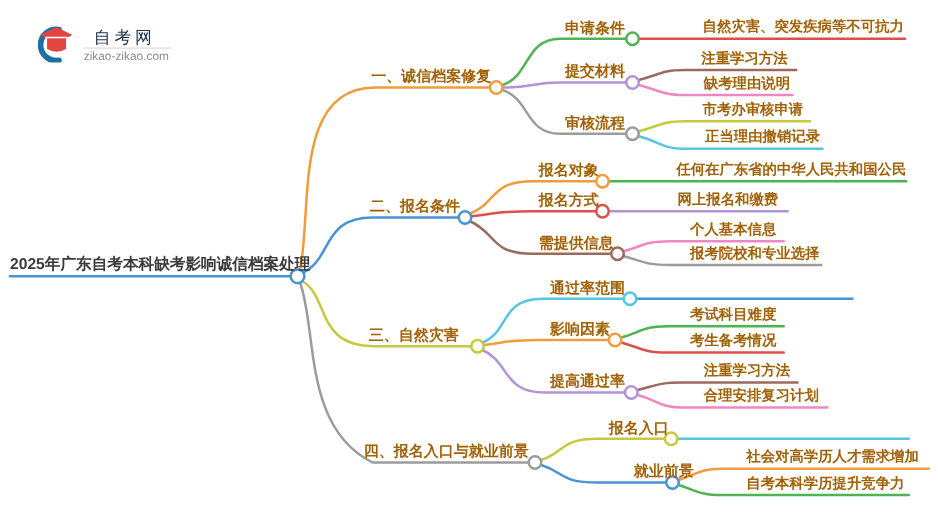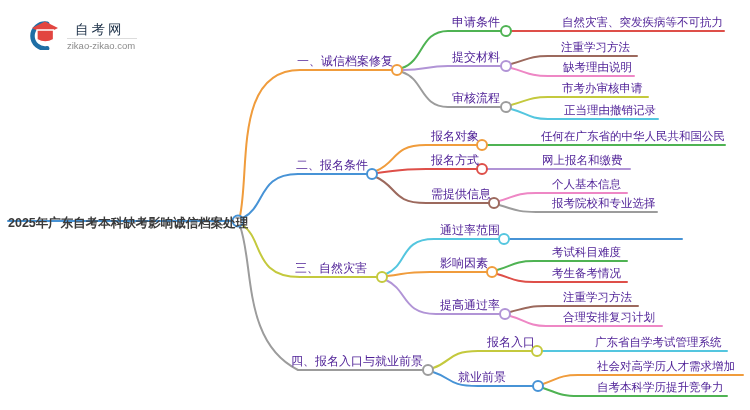--- a/index.html
+++ b/index.html
@@ -2,25 +2,25 @@
 <html><head>
 <meta charset="utf-8">
 <style>
   html,body{margin:0;padding:0;background:#fff;}
   .stage{
     position:relative;width:750px;height:410px;background:#ffffff;overflow:hidden;
     font-family:"Liberation Sans",sans-serif;
   }
   .edges{position:absolute;left:0;top:0;}
   .lbl{
-    position:absolute;font-size:12px;line-height:14px;font-weight:400;
-    color:#4c1d95;white-space:nowrap;
+    position:absolute;font-size:12px;line-height:14px;font-weight:700;
+    color:#a16207;white-space:nowrap;
   }
   .lbl.leaf{font-size:11.5px;}
-  .lbl.root-lbl{font-size:12.5px;font-weight:700;color:#3a3a3a;margin-top:12px;}
+  .lbl.root-lbl{font-size:12.5px;font-weight:700;color:#3a3a3a;}
   .logo{position:absolute;left:30px;top:20px;width:130px;height:36px;}
   .logo-icon{position:absolute;left:0;top:0;}
   .logo-title{
     position:absolute;left:45px;top:1px;font-size:13.5px;font-weight:400;
     color:#1d3148;letter-spacing:3px;white-space:nowrap;
   }
   .logo-div{position:absolute;left:37px;top:17.5px;width:70px;height:0;border-top:1px solid #dcdcdc;}
   .logo-domain{position:absolute;left:37px;top:20px;font-size:9.5px;color:#8b8b8b;white-space:nowrap;}
 </style>
 </head>
@@ -108,32 +108,31 @@
   <div class="lbl" style="left:452px;top:15px">申请条件</div>
   <div class="lbl" style="left:452px;top:50px">提交材料</div>
   <div class="lbl" style="left:452px;top:91px">审核流程</div>
   <div class="lbl" style="left:431px;top:129px">报名对象</div>
   <div class="lbl" style="left:431px;top:153px">报名方式</div>
   <div class="lbl" style="left:431px;top:187px">需提供信息</div>
   <div class="lbl" style="left:440px;top:223px">通过率范围</div>
   <div class="lbl" style="left:440px;top:256px">影响因素</div>
   <div class="lbl" style="left:440px;top:298px">提高通过率</div>
   <div class="lbl" style="left:487px;top:335px">报名入口</div>
-  <div class="lbl" style="left:458px;top:370px">就业前景</div>
+  <div class="lbl" style="left:507px;top:370px">就业前景</div>
 
   <div class="lbl leaf" style="left:562px;top:15px">自然灾害、突发疾病等不可抗力</div>
   <div class="lbl leaf" style="left:561px;top:40px">注重学习方法</div>
   <div class="lbl leaf" style="left:563px;top:60px">缺考理由说明</div>
   <div class="lbl leaf" style="left:562px;top:81px">市考办审核申请</div>
   <div class="lbl leaf" style="left:564px;top:103px">正当理由撤销记录</div>
   <div class="lbl leaf" style="left:541px;top:129px">任何在广东省的中华人民共和国公民</div>
   <div class="lbl leaf" style="left:542px;top:153px">网上报名和缴费</div>
   <div class="lbl leaf" style="left:552px;top:177px">个人基本信息</div>
   <div class="lbl leaf" style="left:552px;top:196px">报考院校和专业选择</div>
   <div class="lbl leaf" style="left:552px;top:245px">考试科目难度</div>
   <div class="lbl leaf" style="left:552px;top:266px">考生备考情况</div>
   <div class="lbl leaf" style="left:563px;top:290px">注重学习方法</div>
   <div class="lbl leaf" style="left:563px;top:310px">合理安排复习计划</div>
-  <div class="lbl leaf" style="left:595px;top:335px">广东省自学考试管理系统</div>
   <div class="lbl leaf" style="left:597px;top:359px">社会对高学历人才需求增加</div>
   <div class="lbl leaf" style="left:597px;top:380px">自考本科学历提升竞争力</div>
 
 </div>
 
 </body></html>

